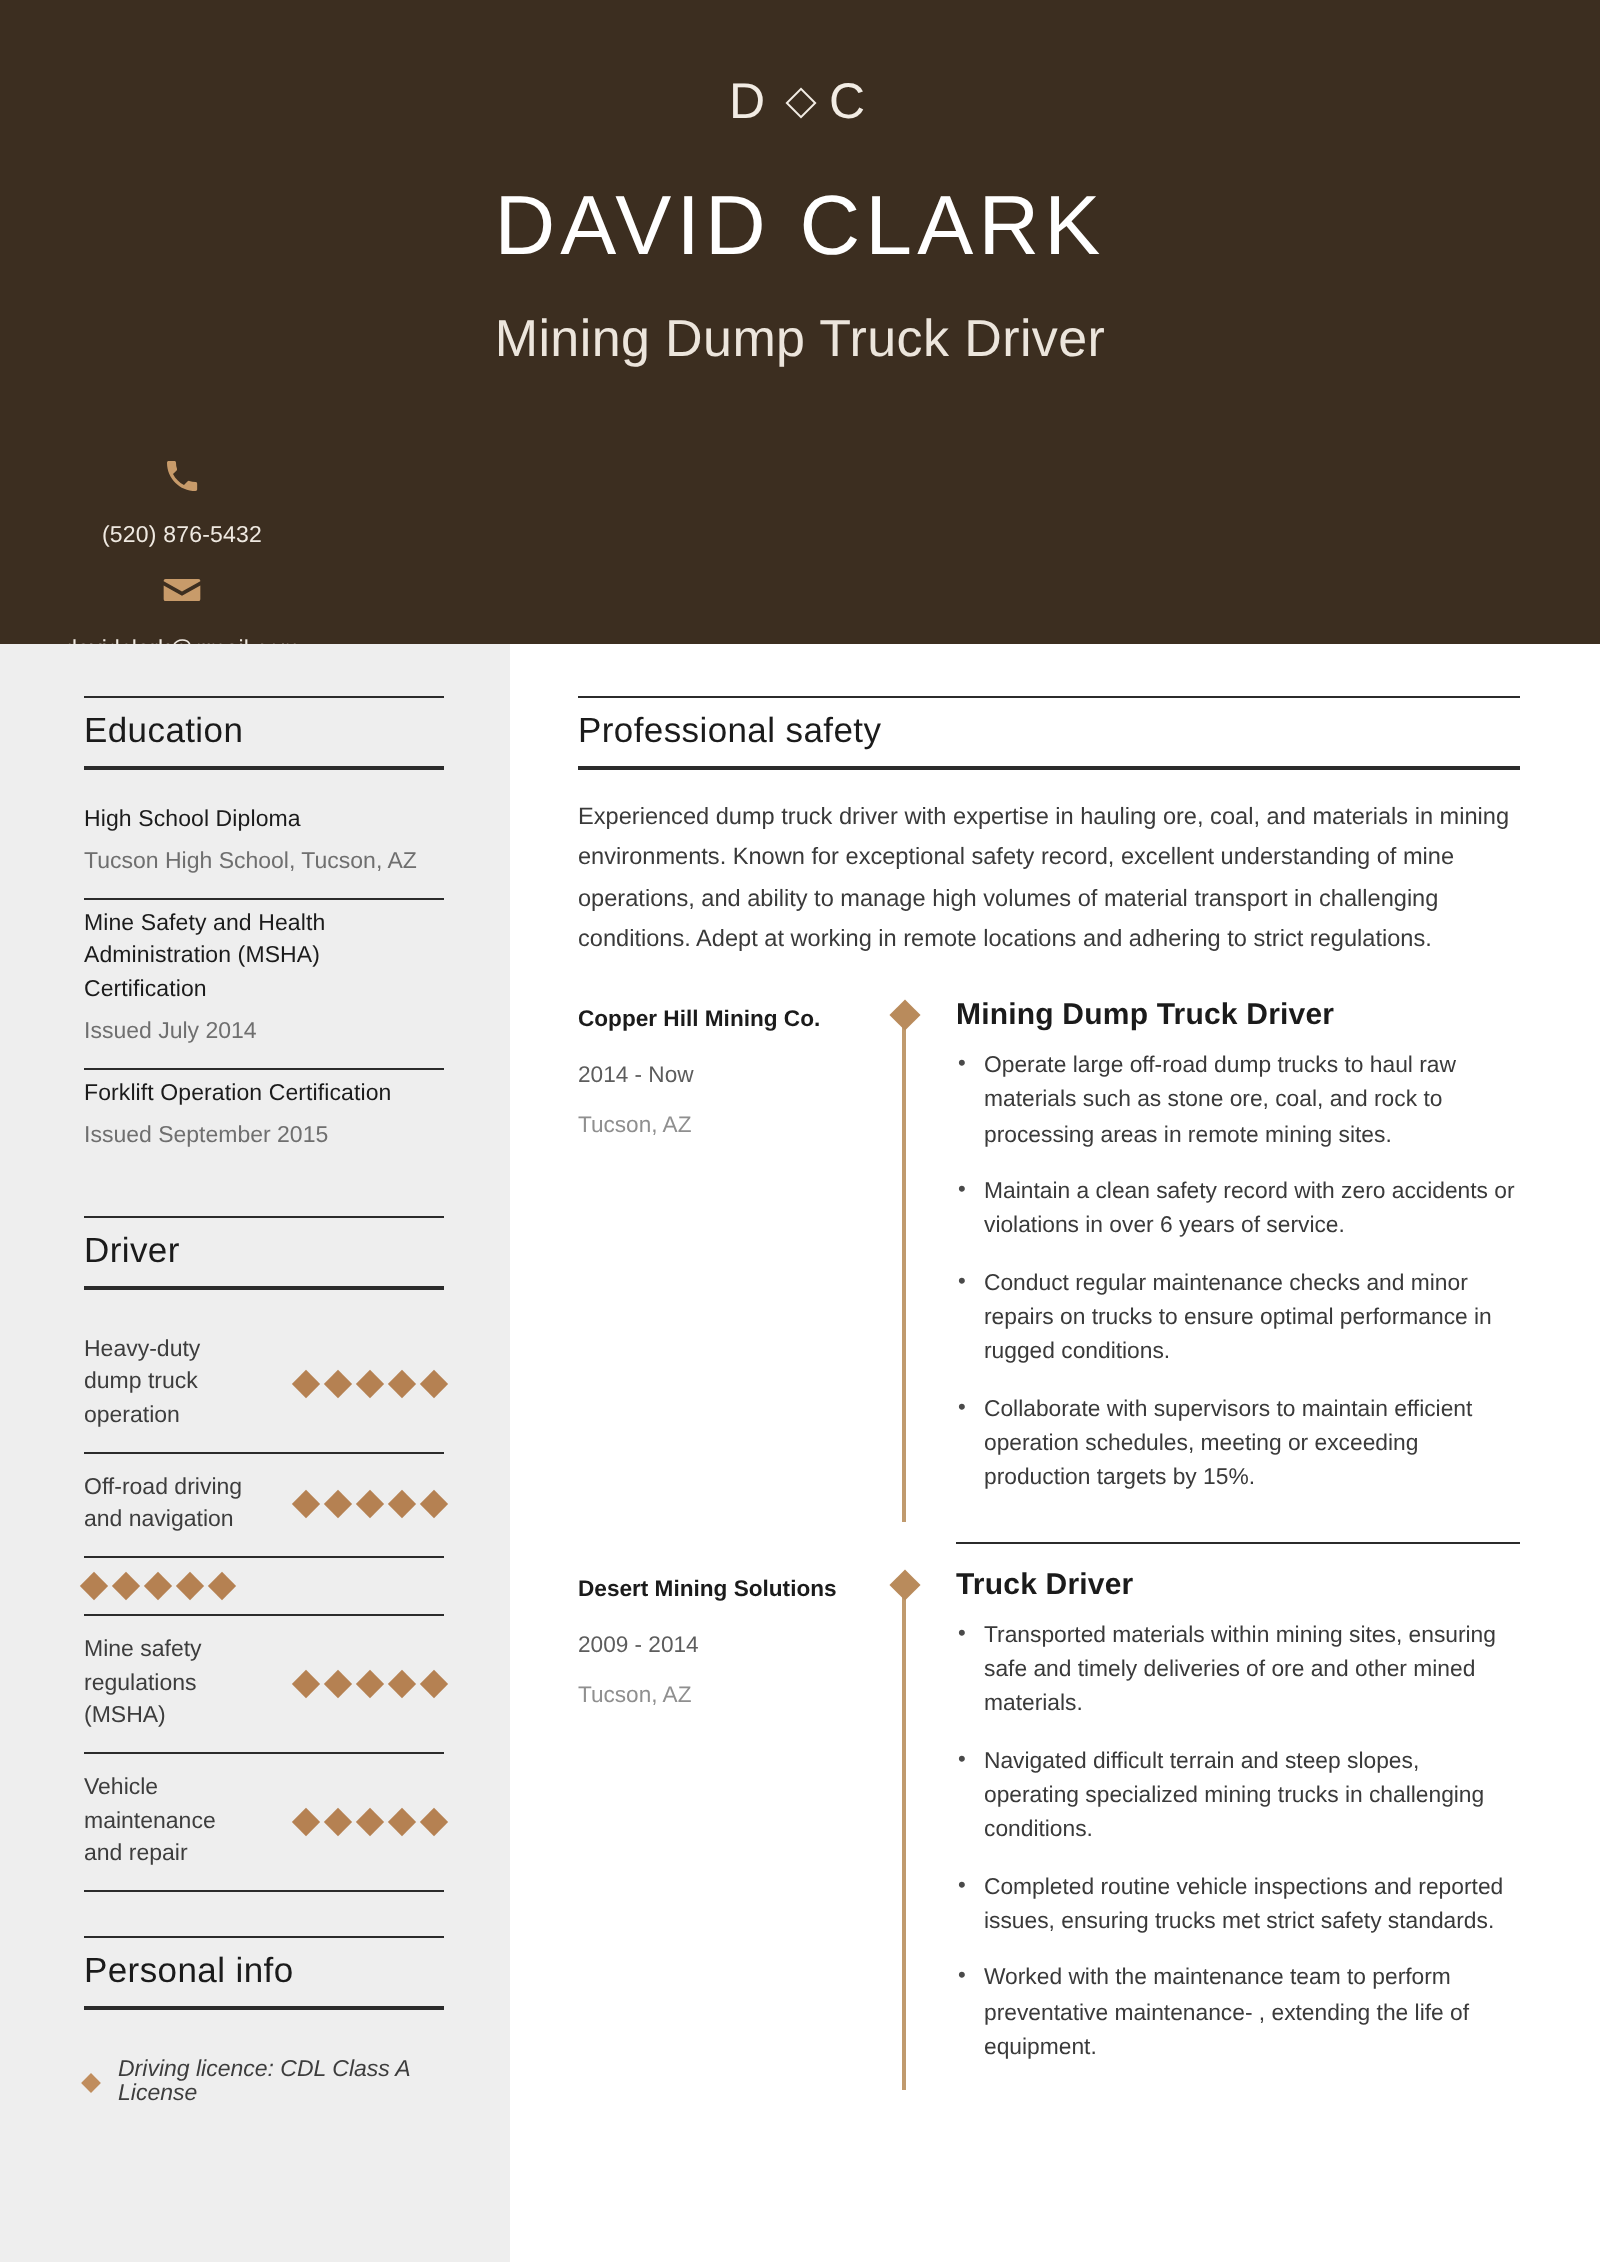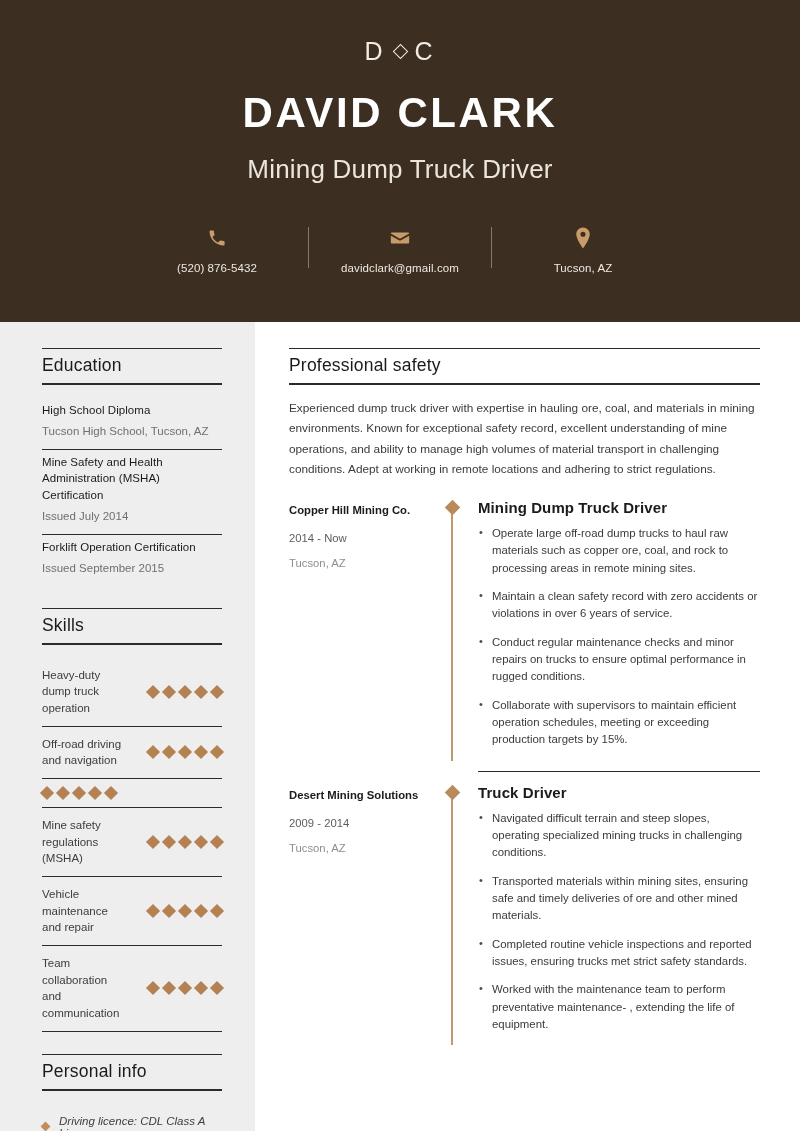--- a/index.html
+++ b/index.html
@@ -42,38 +42,39 @@
   .mono-diamond {
     width: 11px; height: 11px;
     border: 1.4px solid #f2ece4;
     transform: rotate(45deg);
     display: inline-block;
   }
   .full-name {
     margin-top: 25px;
     color: #ffffff;
     font-size: 42px;
-    font-weight: 700;
+    font-weight: 400;
     letter-spacing: 2.6px;
     line-height: 1.05;
   }
   .job-title {
     margin-top: 19px;
     color: #ece5dc;
     font-size: 26px;
     font-weight: 300;
     letter-spacing: 0.2px;
   }
 
   .contacts {
     margin-top: 40px;
     display: flex;
     justify-content: center;
     align-items: stretch;
     gap: 0;
+    flex-direction: column;
   }
   .contact-item {
     width: 182px;
     display: flex;
     flex-direction: column;
     align-items: center;
     justify-content: flex-start;
     padding: 0 6px;
   }
   .contact-divider {
@@ -321,21 +322,21 @@
         <div class="edu-school">Issued July 2014</div>
       </div>
       <div class="edu-item last">
         <div class="edu-degree">Forklift Operation Certification</div>
         <div class="edu-school">Issued September 2015</div>
       </div>
 
       <div class="block-gap"></div>
 
       <div class="sec">
-        <div class="sec-title">Skills</div>
+        <div class="sec-title">Driver</div>
       </div>
 
       <div class="skill-row">
         <span class="skill-name">Heavy-duty dump truck operation</span>
         <span class="rating">
           <i class="dia"></i>
             <i class="dia"></i>
             <i class="dia"></i>
             <i class="dia"></i>
             <i class="dia"></i>
@@ -365,30 +366,20 @@
         <span class="rating">
           <i class="dia"></i>
             <i class="dia"></i>
             <i class="dia"></i>
             <i class="dia"></i>
             <i class="dia"></i>
         </span>
       </div>
       <div class="skill-row">
         <span class="skill-name">Vehicle maintenance and repair</span>
-        <span class="rating">
-          <i class="dia"></i>
-            <i class="dia"></i>
-            <i class="dia"></i>
-            <i class="dia"></i>
-            <i class="dia"></i>
-        </span>
-      </div>
-      <div class="skill-row">
-        <span class="skill-name">Team collaboration and communication</span>
         <span class="rating">
           <i class="dia"></i>
             <i class="dia"></i>
             <i class="dia"></i>
             <i class="dia"></i>
             <i class="dia"></i>
         </span>
       </div>
 
       <div class="block-gap"></div>
@@ -420,21 +411,21 @@
           <div class="exp-dates">2014 - Now</div>
           <div class="exp-loc">Tucson, AZ</div>
         </div>
         <div class="exp-rail">
           <span class="rail-line"></span>
           <span class="rail-dia"></span>
         </div>
         <div class="exp-right">
           <div class="exp-role">Mining Dump Truck Driver</div>
           <ul class="bullets">
-            <li>Operate large off-road dump trucks to haul raw materials such as copper ore, coal, and rock to processing areas in remote mining sites.</li>
+            <li>Operate large off-road dump trucks to haul raw materials such as stone ore, coal, and rock to processing areas in remote mining sites.</li>
             <li>Maintain a clean safety record with zero accidents or violations in over 6 years of service.</li>
             <li>Conduct regular maintenance checks and minor repairs on trucks to ensure optimal performance in rugged conditions.</li>
             <li>Collaborate with supervisors to maintain efficient operation schedules, meeting or exceeding production targets by 15%.</li>
           </ul>
         </div>
       </div>
 
       <div class="exp-sep"></div>
 
       <div class="exp-entry">
@@ -443,22 +434,22 @@
           <div class="exp-dates">2009 -  2014</div>
           <div class="exp-loc">Tucson, AZ</div>
         </div>
         <div class="exp-rail">
           <span class="rail-line"></span>
           <span class="rail-dia"></span>
         </div>
         <div class="exp-right">
           <div class="exp-role">Truck Driver</div>
           <ul class="bullets">
+            <li>Transported materials within mining sites, ensuring safe and timely deliveries of ore and other mined materials.</li>
             <li>Navigated difficult terrain and steep slopes, operating specialized mining trucks in challenging conditions.</li>
-            <li>Transported materials within mining sites, ensuring safe and timely deliveries of ore and other mined materials.</li>
             <li>Completed routine vehicle inspections and reported issues, ensuring trucks met strict safety standards.</li>
             <li>Worked with the maintenance team to perform preventative maintenance- , extending the life of equipment.</li>
           </ul>
         </div>
       </div>
 
     </div>
   </div>
 </div>
 

